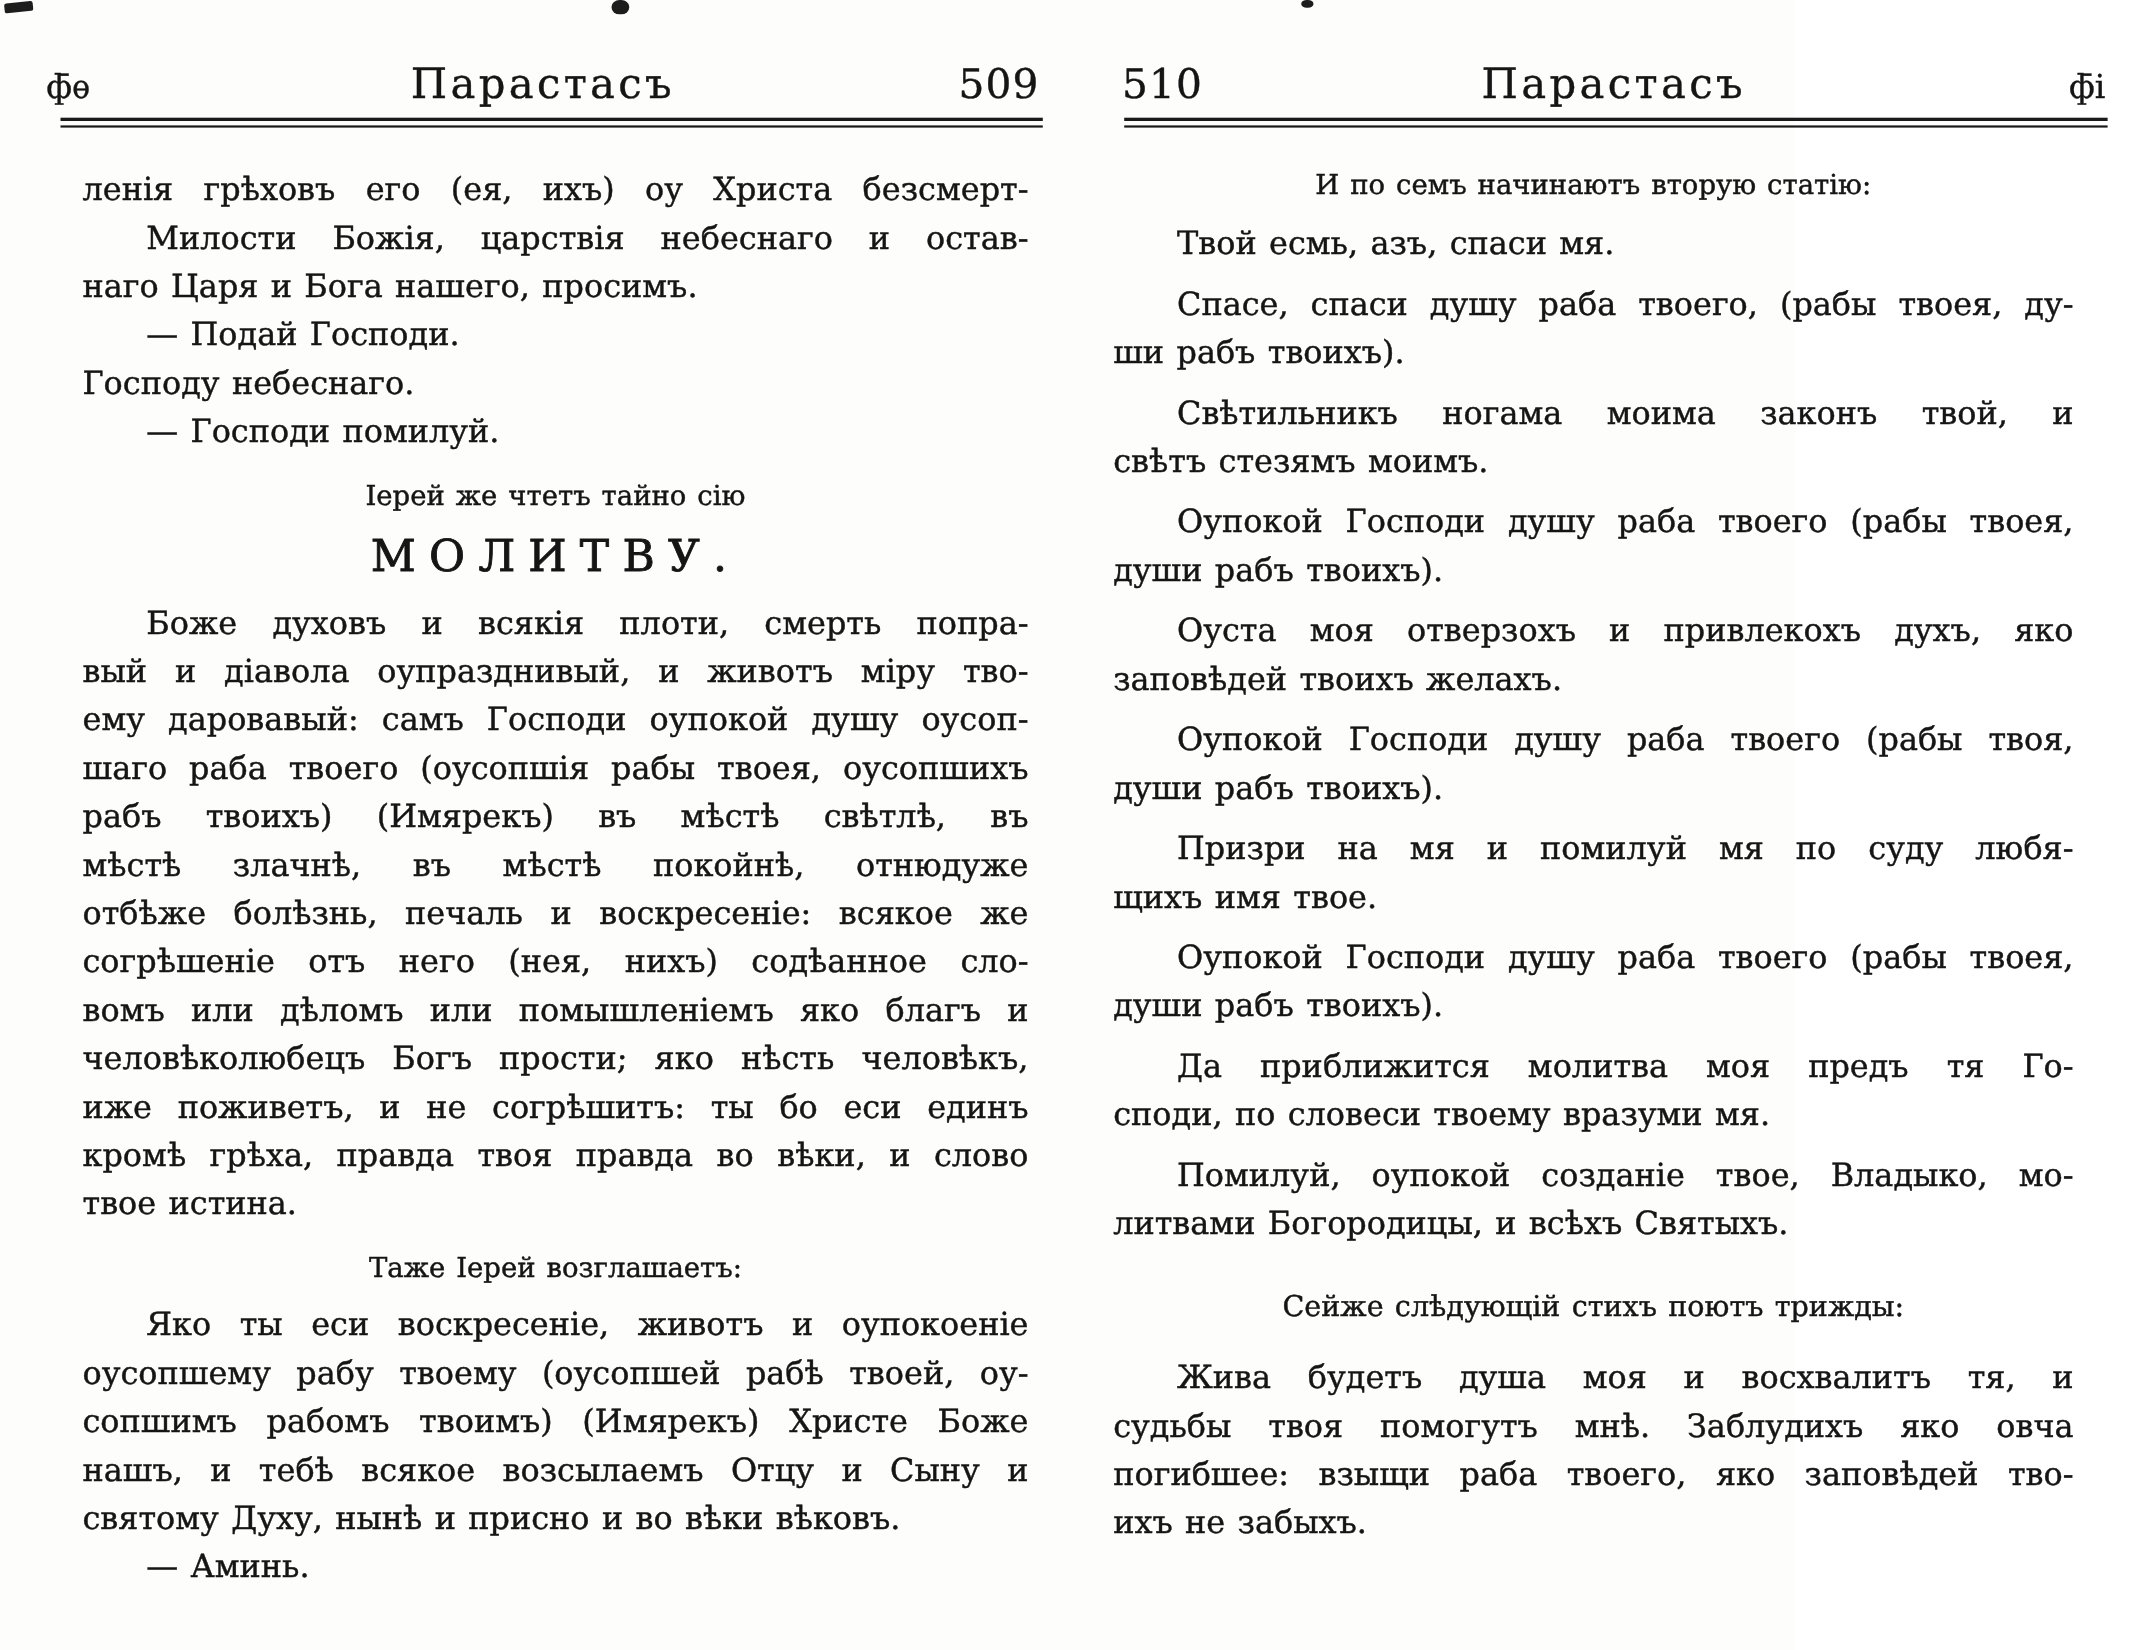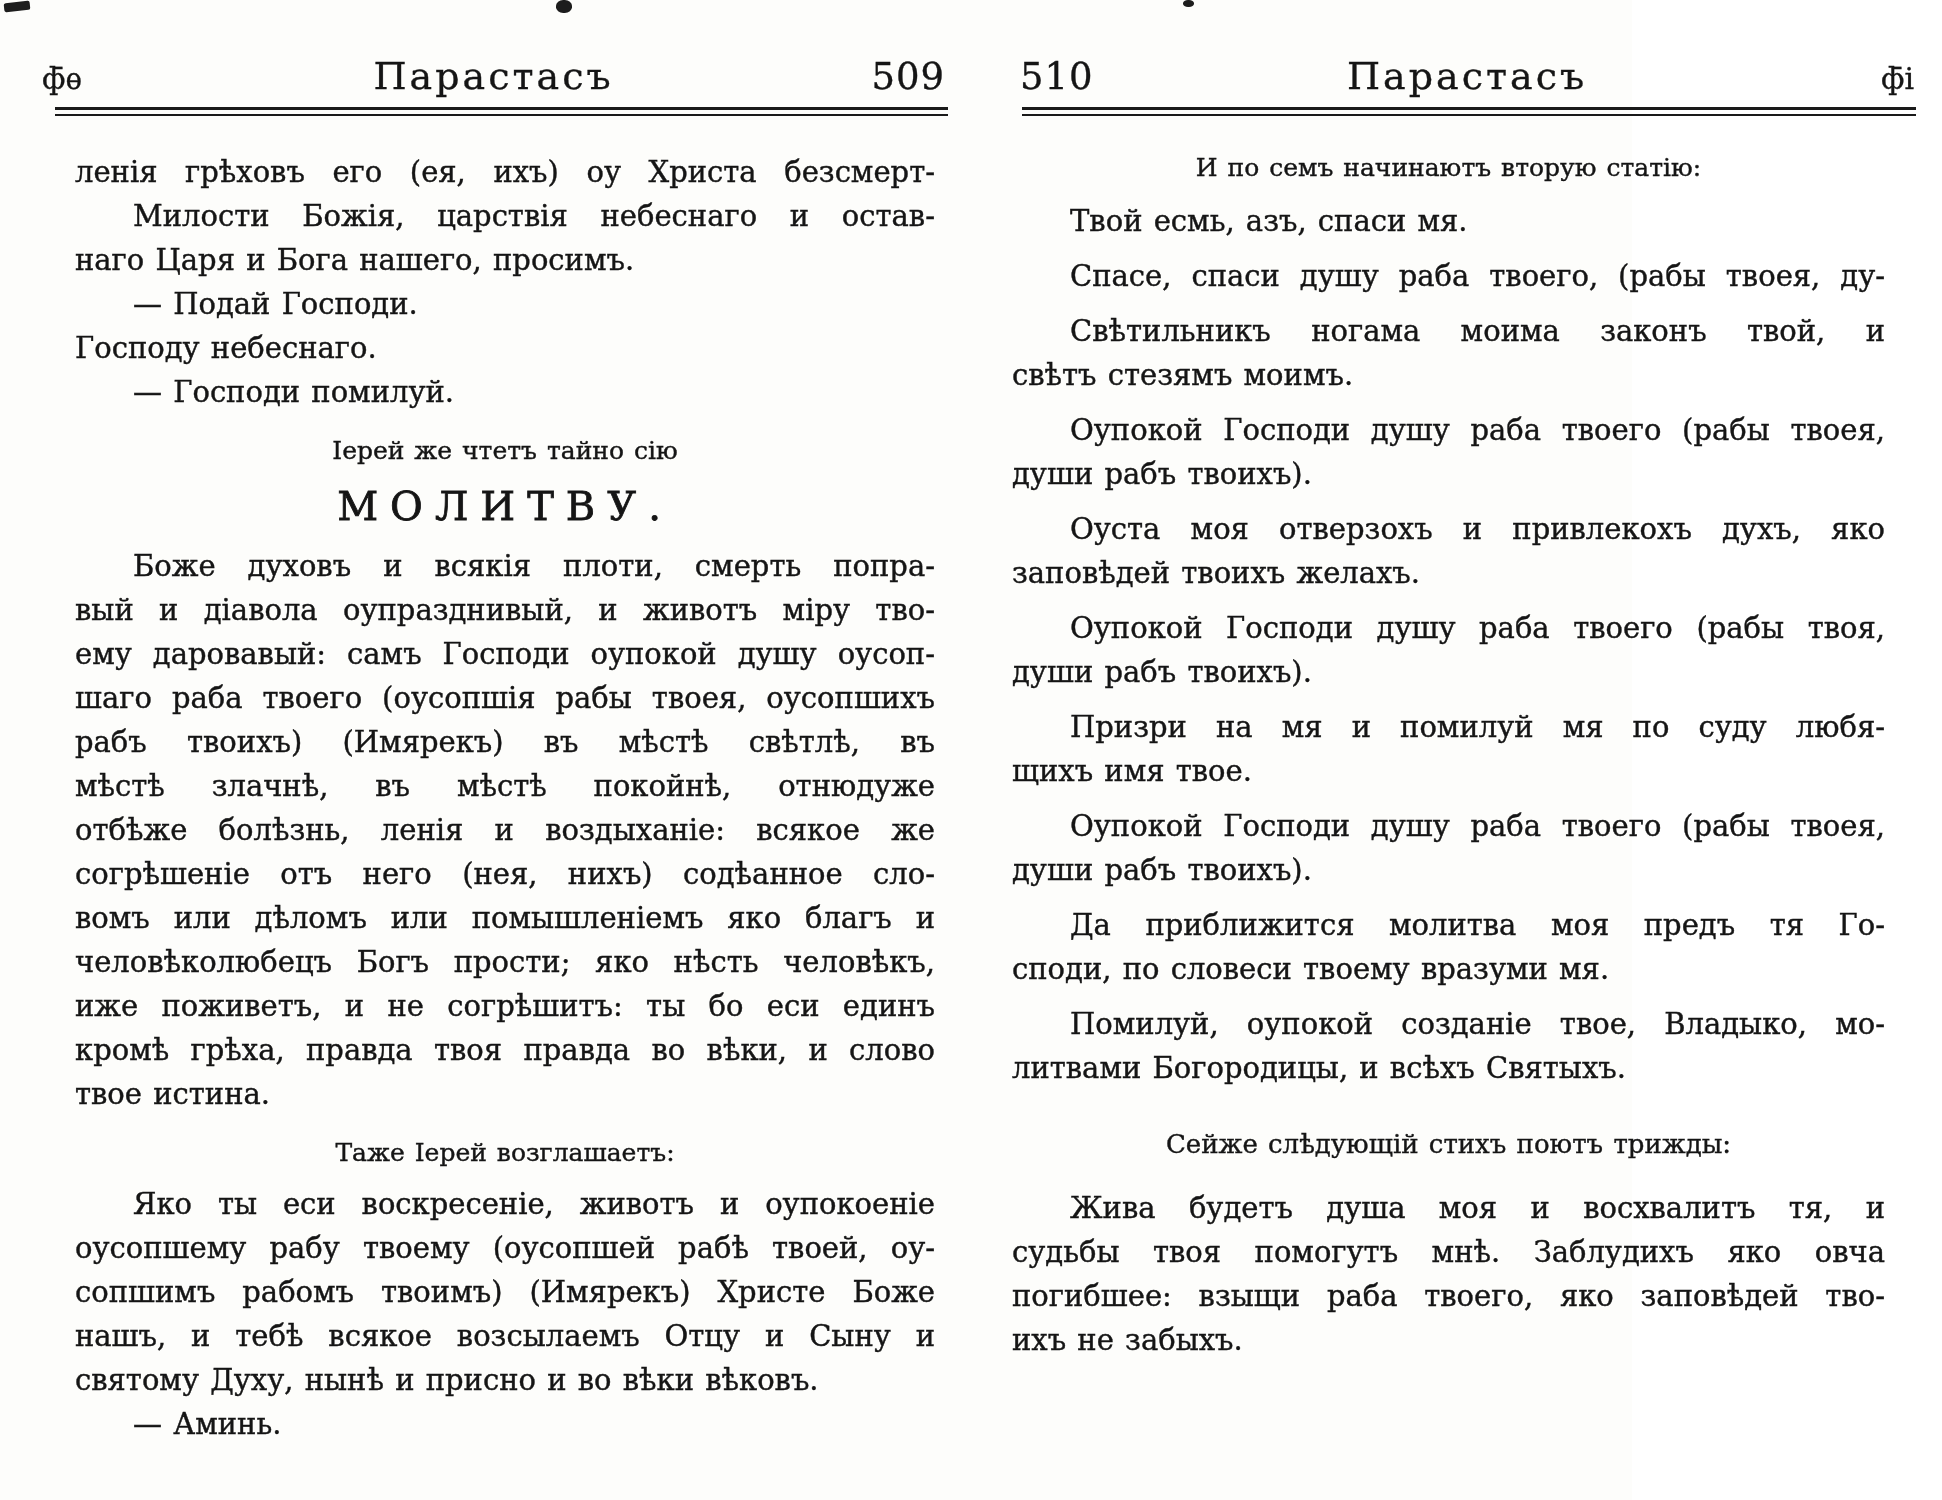--- a/index.html
+++ b/index.html
@@ -102,21 +102,21 @@
         <div class="block title">
           <div class="line first last">МОЛИТВУ.</div>
         </div>
         <div class="block para">
           <div class="line first">Боже духовъ и всякія плоти, смерть попра-</div>
           <div class="line">вый и діавола оупразднивый, и животъ міру тво-</div>
           <div class="line">ему даровавый: самъ Господи оупокой душу оусоп-</div>
           <div class="line">шаго раба твоего (оусопшія рабы твоея, оусопшихъ</div>
           <div class="line">рабъ твоихъ) (Имярекъ) въ мѣстѣ свѣтлѣ, въ</div>
           <div class="line">мѣстѣ злачнѣ, въ мѣстѣ покойнѣ, отнюдуже</div>
-          <div class="line">отбѣже болѣзнь, ленія и воздыханіе: всякое же</div>
+          <div class="line">отбѣже болѣзнь, печаль и воскресеніе: всякое же</div>
           <div class="line">согрѣшеніе отъ него (нея, нихъ) содѣанное сло-</div>
           <div class="line">вомъ или дѣломъ или помышленіемъ яко благъ и</div>
           <div class="line">человѣколюбецъ Богъ прости; яко нѣсть человѣкъ,</div>
           <div class="line">иже поживетъ, и не согрѣшитъ: ты бо еси единъ</div>
           <div class="line">кромѣ грѣха, правда твоя правда во вѣки, и слово</div>
           <div class="line last">твое истина.</div>
         </div>
         <div class="block rubric">
           <div class="line first last">Таже Іерей возглашаетъ:</div>
         </div>
@@ -142,20 +142,21 @@
     <div class="rule"></div>
     <div class="text-body">
         <div class="block rubric">
           <div class="line first last">И по семъ начинаютъ вторую статію:</div>
         </div>
         <div class="block verse">
           <div class="line first last">Твой есмь, азъ, спаси мя.</div>
         </div>
         <div class="block verse">
           <div class="line first">Спасе, спаси душу раба твоего, (рабы твоея, ду-</div>
+          <div class="line last">ши рабъ твоихъ).</div>
         </div>
         <div class="block verse">
           <div class="line first">Свѣтильникъ ногама моима законъ твой, и</div>
           <div class="line last">свѣтъ стезямъ моимъ.</div>
         </div>
         <div class="block verse">
           <div class="line first">Оупокой Господи душу раба твоего (рабы твоея,</div>
           <div class="line last">души рабъ твоихъ).</div>
         </div>
         <div class="block verse">

